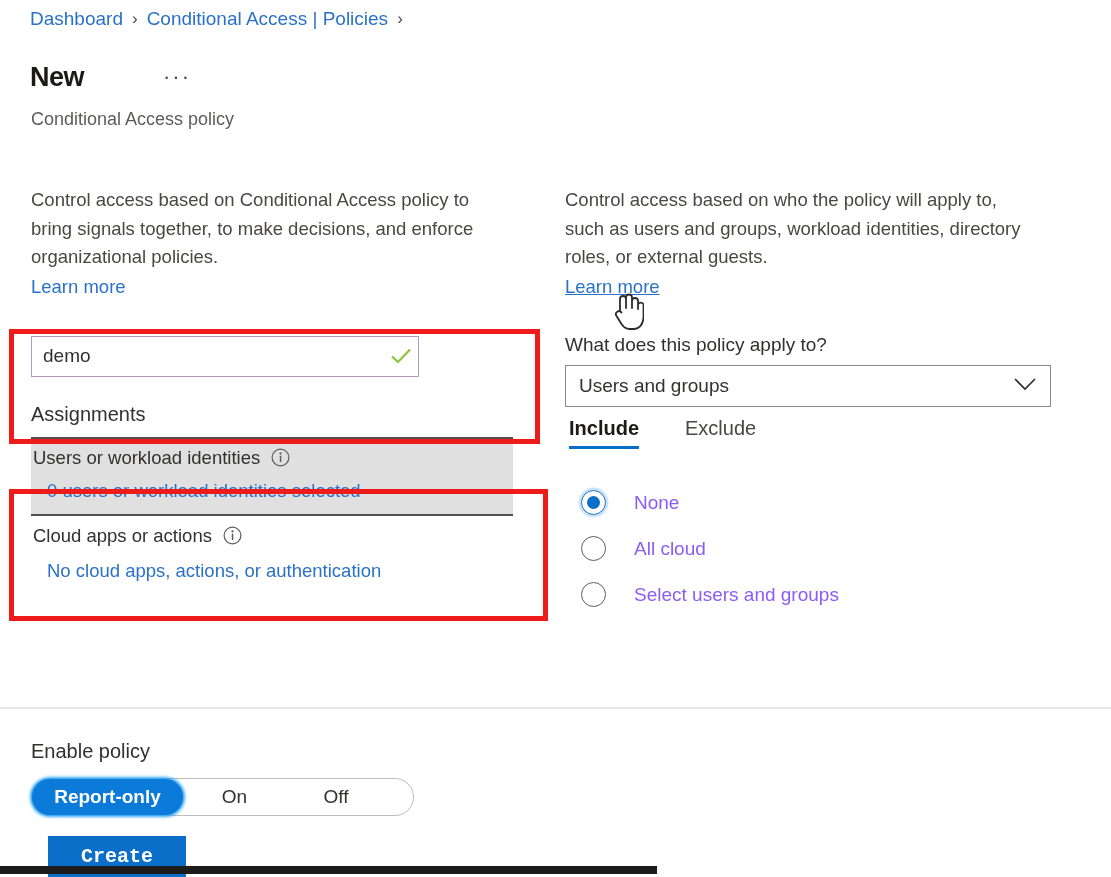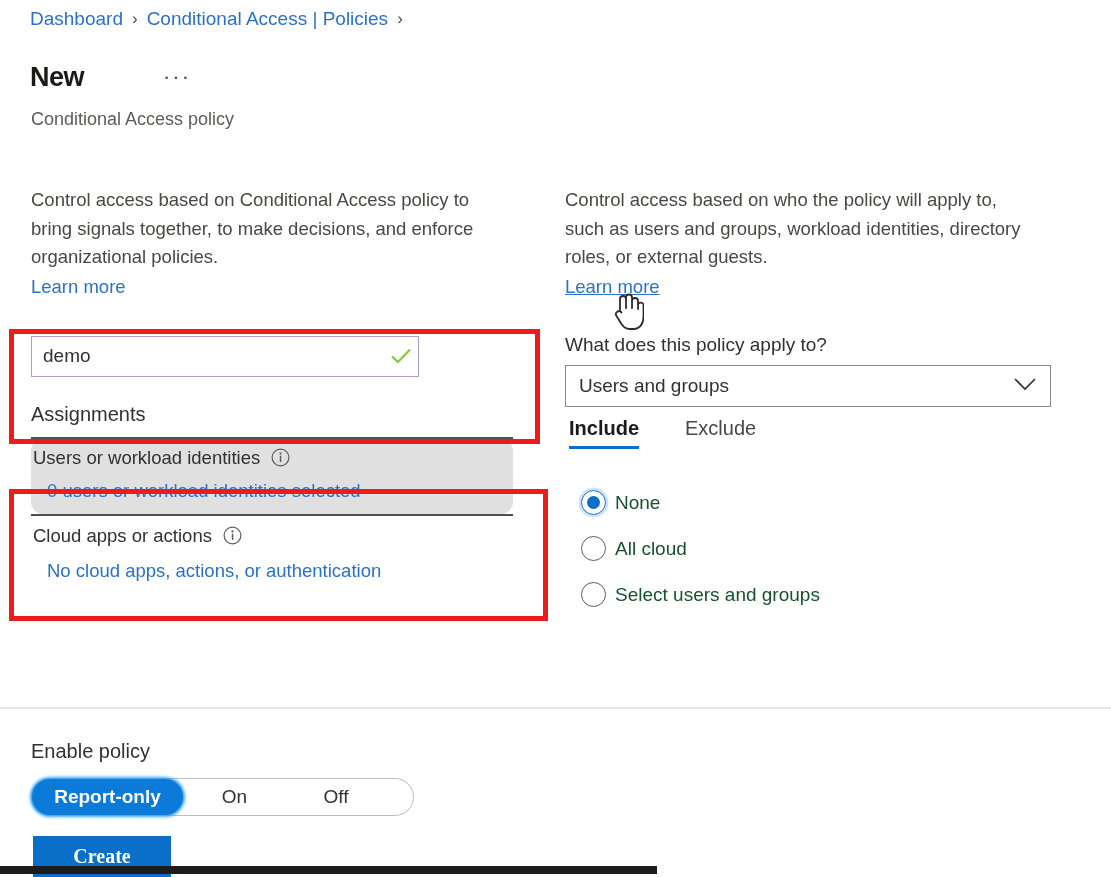--- a/index.html
+++ b/index.html
@@ -136,21 +136,20 @@
     width: 482px;
     height: 2px;
     background: #4f4f4f;
   }
 
   .assign-row {
     width: 482px;
     background: #e0e0e0;
     padding: 8px 0 12px 0;
     cursor: pointer;
-    border-radius: 12px;
   }
   .assign-row-title {
     display: flex;
     align-items: center;
     font-size: 18.5px;
     color: #323130;
     padding-left: 2px;
   }
   .info-icon {
     margin-left: 11px;
@@ -229,23 +228,23 @@
   .radio-row.selected .radio-outer {
     border-color: #0b6ec9;
     box-shadow: 0 0 0 2.5px #cfe4fa;
   }
   .radio-dot {
     width: 13px; height: 13px;
     border-radius: 50%;
     background: #0b6ec9;
   }
   .radio-label {
-    margin-left: 9px;
-    font-size: 19px;
-    color: #14532d;
+    margin-left: 28px;
+    font-size: 19px;
+    color: #8b5cf6;
   }
 
   
   .footer-sep {
     position: absolute;
     left: 0; top: 707px;
     width: 1111px;
     height: 2px;
     background: #e6e6e6;
   }
@@ -281,29 +280,29 @@
     border-radius: 19px;
     box-shadow: 0 0 3px 2px #35a7f5;
     font-weight: 600;
   }
   .pill-report { width: 151px; }
   .pill-on  { width: 103px; }
   .pill-off { width: 100px; }
 
   .create-btn {
     position: absolute;
-    left: 33px; top: 836px;
+    left: 48px; top: 836px;
     width: 138px;
     height: 41px;
     background: #0b6ec9;
     color: #fff;
     border: 0;
     font-size: 20px;
     font-weight: 600;
-    font-family: Liberation Serif, serif;
+    font-family: Liberation Mono, monospace;
     cursor: pointer;
     display: flex;
     align-items: center;
     justify-content: center;
   }
   .bottom-bar {
     position: absolute;
     left: 0; top: 866px;
     width: 657px;
     height: 8px;

